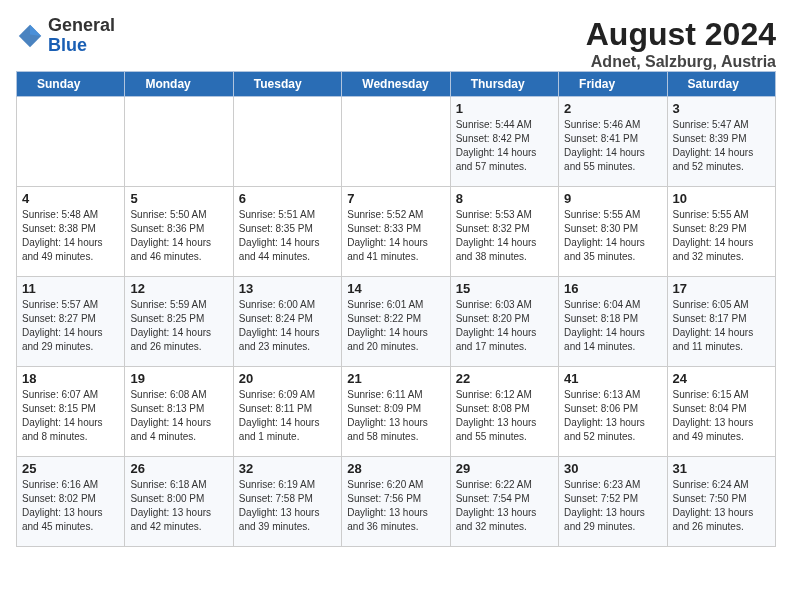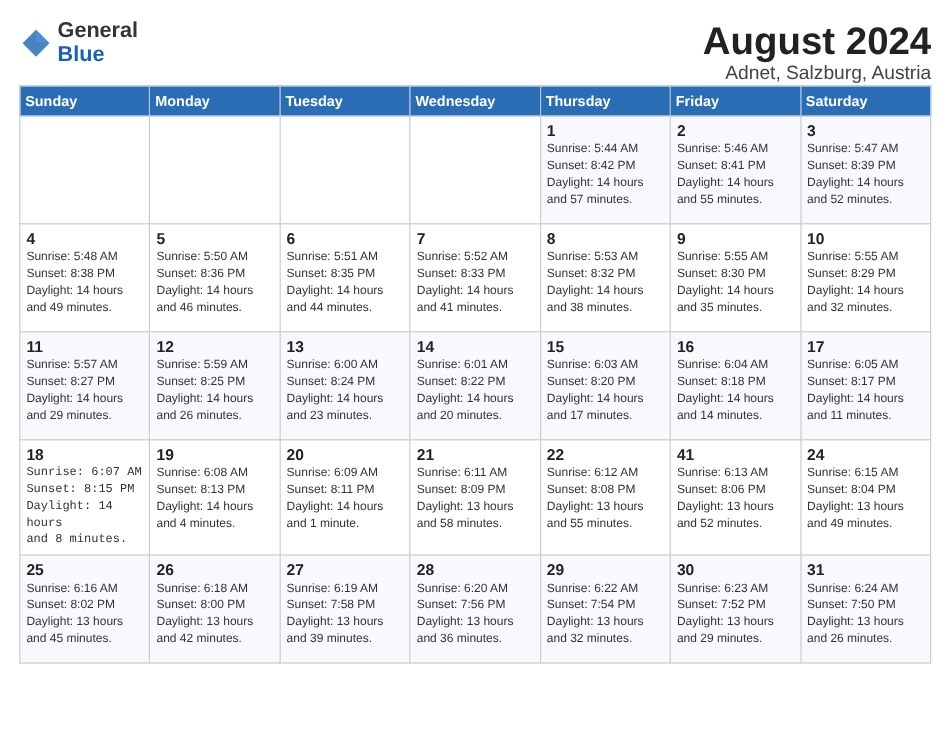--- a/index.html
+++ b/index.html
@@ -34,34 +34,34 @@
     .title-block {
       text-align: right;
     }
     .title-block h1 {
       font-size: 32px;
       font-weight: bold;
       color: #222;
     }
     .title-block h2 {
       font-size: 16px;
-      font-weight: normal;
+      font-weight: bold;
       color: #444;
     }
     table {
       width: 100%;
       border-collapse: collapse;
       table-layout: fixed;
     }
     thead tr th {
       background: #2a6db5;
       color: #fff;
       font-size: 12px;
       font-weight: bold;
-      padding: 5px 4px;
+      padding: 5px 20px;
       border: 1px solid #b0c4de;
       text-align: left;
     }
     tbody tr td {
       border: 1px solid #ccc;
       vertical-align: top;
       padding: 4px 5px;
       font-size: 10px;
       color: #222;
       height: 90px;
@@ -243,21 +243,21 @@
           <div class="day-number">17</div>
           <div class="day-info" style="white-space: pre-line;">Sunrise: 6:05 AM
 Sunset: 8:17 PM
 Daylight: 14 hours
 and 11 minutes.</div>
         </td>
       </tr>
       <tr>
         <td>
           <div class="day-number">18</div>
-          <div class="day-info" style="white-space: pre-line; font-family: Liberation Mono, monospace;">Sunrise: 6:07 AM
+          <div class="day-info" style="white-space: pre-line;">Sunrise: 6:07 AM
 Sunset: 8:15 PM
 Daylight: 14 hours
 and 8 minutes.</div>
         </td>
         <td>
           <div class="day-number">19</div>
           <div class="day-info" style="white-space: pre-line;">Sunrise: 6:08 AM
 Sunset: 8:13 PM
 Daylight: 14 hours
 and 4 minutes.</div>
@@ -307,21 +307,21 @@
 and 45 minutes.</div>
         </td>
         <td>
           <div class="day-number">26</div>
           <div class="day-info" style="white-space: pre-line;">Sunrise: 6:18 AM
 Sunset: 8:00 PM
 Daylight: 13 hours
 and 42 minutes.</div>
         </td>
         <td>
-          <div class="day-number">27</div>
+          <div class="day-number">32</div>
           <div class="day-info" style="white-space: pre-line;">Sunrise: 6:19 AM
 Sunset: 7:58 PM
 Daylight: 13 hours
 and 39 minutes.</div>
         </td>
         <td>
           <div class="day-number">28</div>
           <div class="day-info" style="white-space: pre-line;">Sunrise: 6:20 AM
 Sunset: 7:56 PM
 Daylight: 13 hours

